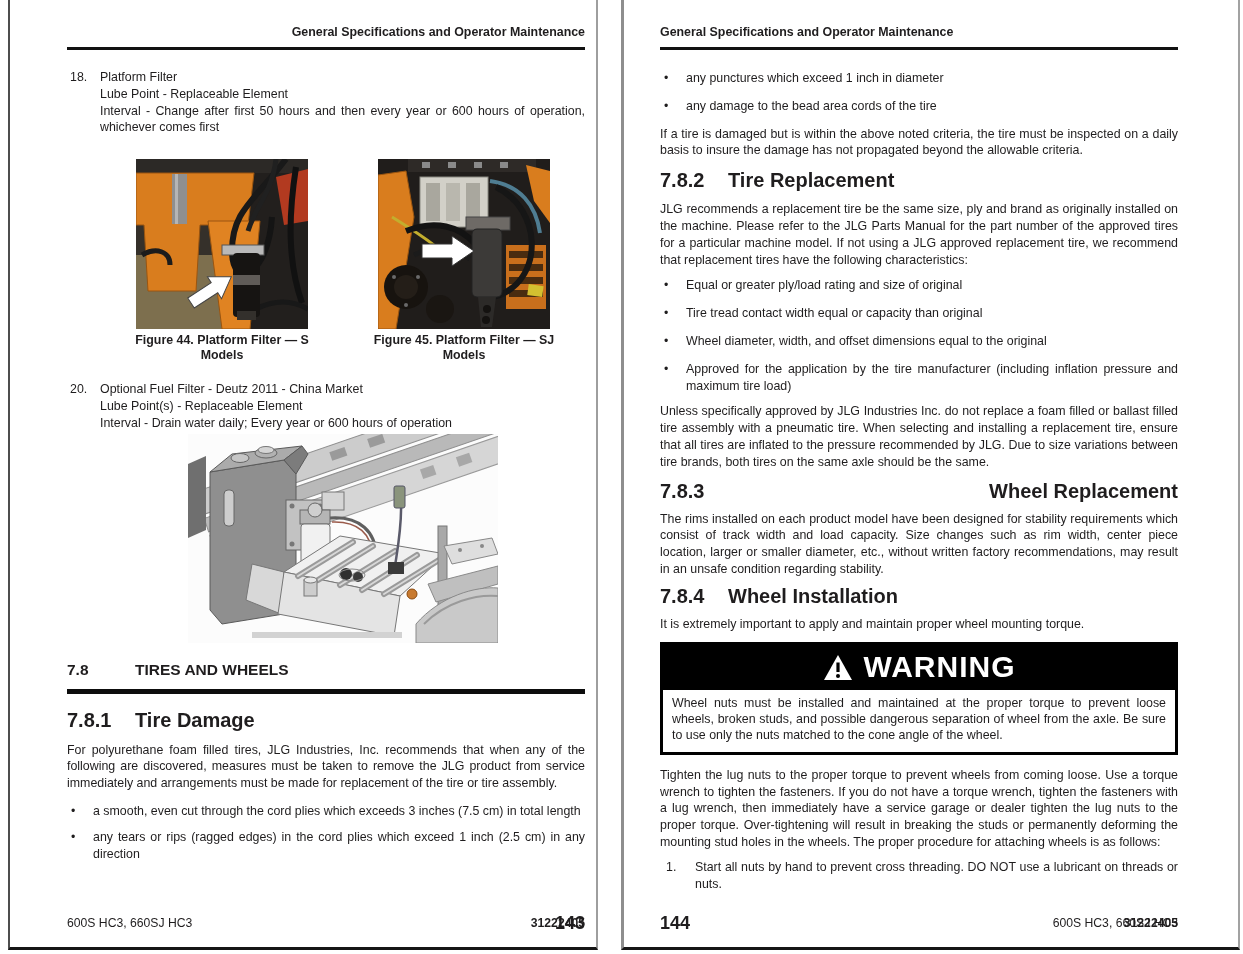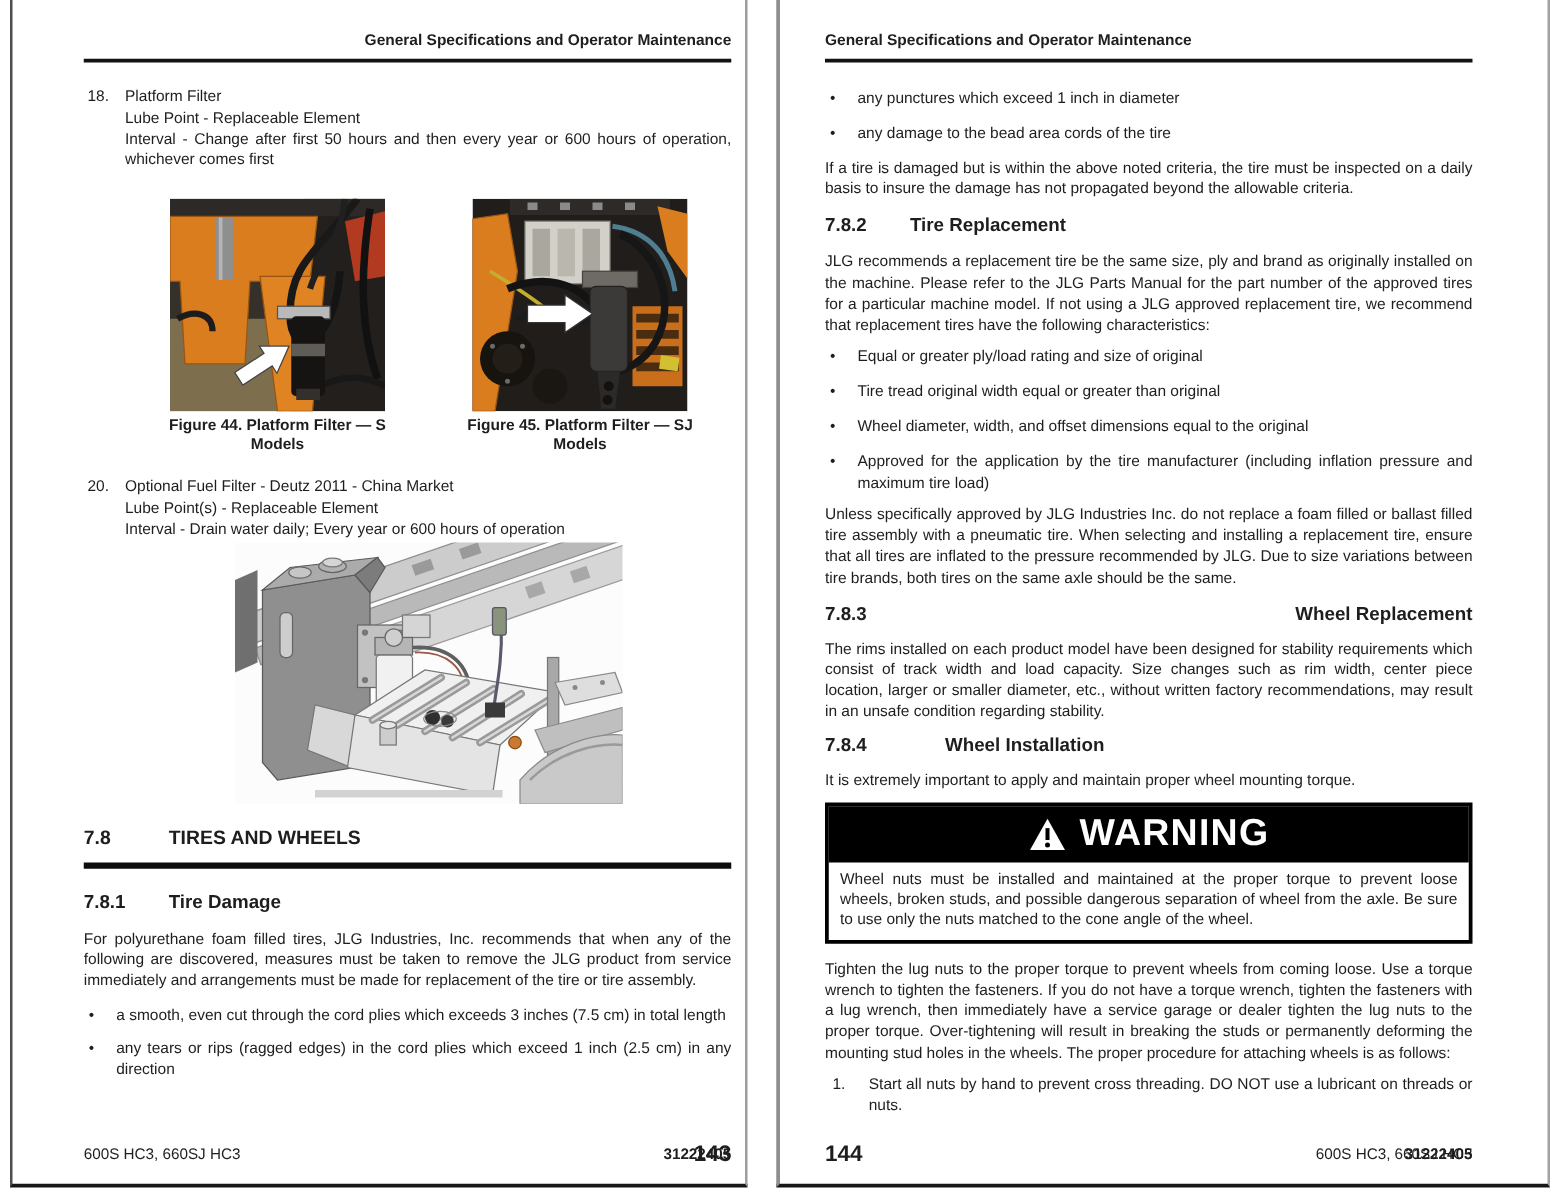--- a/index.html
+++ b/index.html
@@ -23,42 +23,42 @@
   .ilines .jline{text-align:justify;}
   .figrow{display:flex;margin-top:23px;margin-left:69px;}
   .fig{width:172px;flex:none;}
   .fig + .fig{margin-left:70px;}
   .fig svg{display:block;}
   .figcap{width:210px;margin-left:-19px;margin-top:4px;text-align:center;
           font-size:12.4px;font-weight:bold;line-height:15px;white-space:nowrap;}
   .bigfig{margin-top:2px;margin-left:121px;}
   .sec1{display:flex;margin-top:13px;font-size:15.5px;font-weight:bold;line-height:19px;}
   .sec1 .snum{width:68px;flex:none;}
-  .sec2{display:flex;margin-top:18px;font-size:15px;font-weight:bold;line-height:17px;}
+  .sec2{display:flex;margin-top:18px;font-size:20px;font-weight:bold;line-height:17px;}
   .sec2 .snum{width:68px;flex:none;}
   .bullet{display:flex;margin-top:11px;}
   .bullet .bmark{width:22px;padding-left:4px;flex:none;font-size:12.4px;line-height:16.8px;}
   .bullet .btext{flex:1;font-size:12.4px;line-height:16.8px;text-align:justify;}
   .step{display:flex;margin-top:8px;margin-left:6px;}
   .step .snum2{width:29px;flex:none;font-size:12.4px;line-height:16.8px;}
   .step .stext{flex:1;font-size:12.4px;line-height:16.8px;text-align:justify;}
   .warn{margin-top:9px;border:3px solid #000;}
   .warn-banner{background:#000;color:#fff;height:45px;display:flex;align-items:center;justify-content:center;}
   .warn-banner svg{margin-right:11px;}
   .warn-title{font-size:30px;font-weight:bold;letter-spacing:1px;}
   .warn-body{padding:5px 9px 8px 9px;font-size:12.4px;line-height:16.4px;text-align:justify;}
   .pfoot{position:absolute;bottom:16px;font-size:12.2px;line-height:15px;}
   #page-left .pfoot{left:57px;right:11px;}
   #page-right .pfoot{left:36px;right:60px;}
   .pfoot .fl{float:left;}
   .pfoot .fr{float:right;}
   .pfoot .fc{position:absolute;left:17px;right:0;text-align:right;font-weight:bold;}
   .pgnum{font-weight:bold;font-size:18px;}
   .mt20{margin-top:20px;}.mt13{margin-top:13px;}.mt12{margin-top:12px;}.mt11{margin-top:11px;}
-  .mt10{margin-top:10px;gap:28px;}.mt9{margin-top:9px;}.mt28{margin-top:18px;}
+  .mt10{margin-top:10px;}.mt9{margin-top:9px;}.mt28{margin-top:18px;}
 </style>
 </head>
 <body>
 
 <div id="canvas">
 
   <div class="page" id="page-left">
     <div class="hdr right">General Specifications and Operator Maintenance</div>
     <div class="rule"></div>
 
@@ -263,21 +263,21 @@
       <div>Tire Replacement</div>
     </div>
     <div class="para mt12">JLG recommends a replacement tire be the same size, ply and brand as originally installed on the machine. Please refer to the JLG Parts Manual for the part number of the approved tires for a particular machine model. If not using a JLG approved replacement tire, we recommend that replacement tires have the following characteristics:</div>
 
     <div class="bullet mt9">
       <div class="bmark">•</div>
       <div class="btext">Equal or greater ply/load rating and size of original</div>
     </div>
     <div class="bullet">
       <div class="bmark">•</div>
-      <div class="btext">Tire tread original width equal or greater than original</div>
+      <div class="btext">Tire tread contact width equal or capacity than original</div>
     </div>
     <div class="bullet">
       <div class="bmark">•</div>
       <div class="btext">Wheel diameter, width, and offset dimensions equal to the original</div>
     </div>
     <div class="bullet">
       <div class="bmark">•</div>
       <div class="btext">Approved for the application by the tire manufacturer (including inflation pressure and maximum tire load)</div>
     </div>
 

